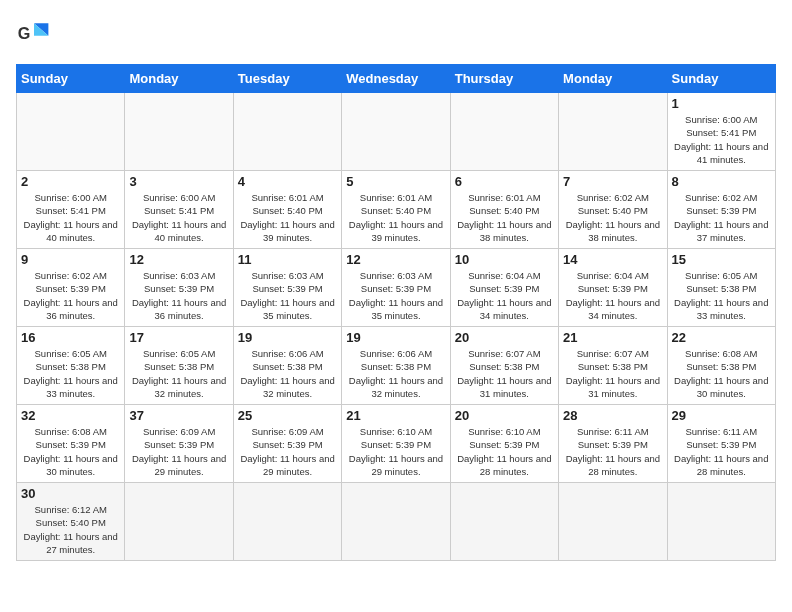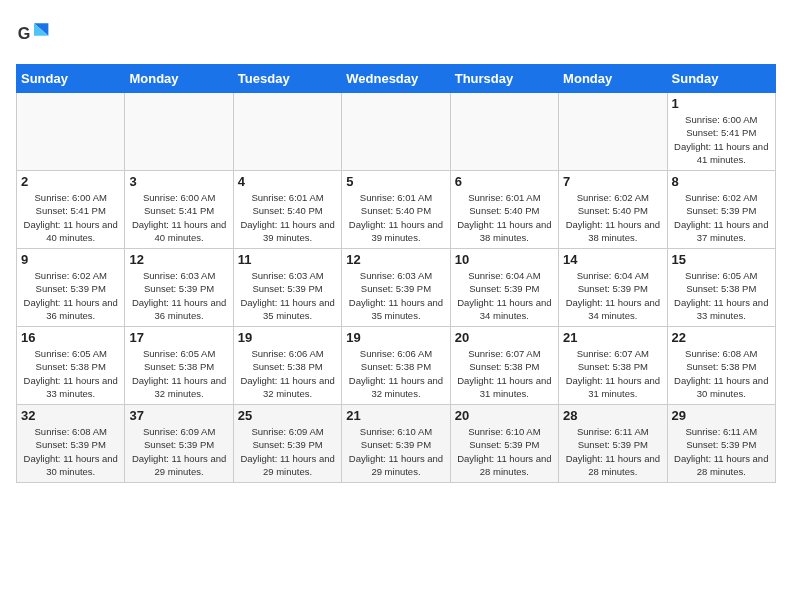--- a/index.html
+++ b/index.html
@@ -335,14 +335,29 @@
 and 28 minutes.</div>
         </td>
         <td>
           <span class="day-num">29</span>
           <div class="day-info">Sunrise: 6:11 AM
 Sunset: 5:39 PM
 Daylight: 11 hours
 and 28 minutes.</div>
         </td>
       </tr>
+      <tr>
+        <td>
+          <span class="day-num">30</span>
+          <div class="day-info">Sunrise: 6:12 AM
+Sunset: 5:40 PM
+Daylight: 11 hours
+and 27 minutes.</div>
+        </td>
+        <td class="empty-cell"></td>
+        <td class="empty-cell"></td>
+        <td class="empty-cell"></td>
+        <td class="empty-cell"></td>
+        <td class="empty-cell"></td>
+        <td class="empty-cell"></td>
+      </tr>
     </tbody>
 </table>
 
 </body></html>

